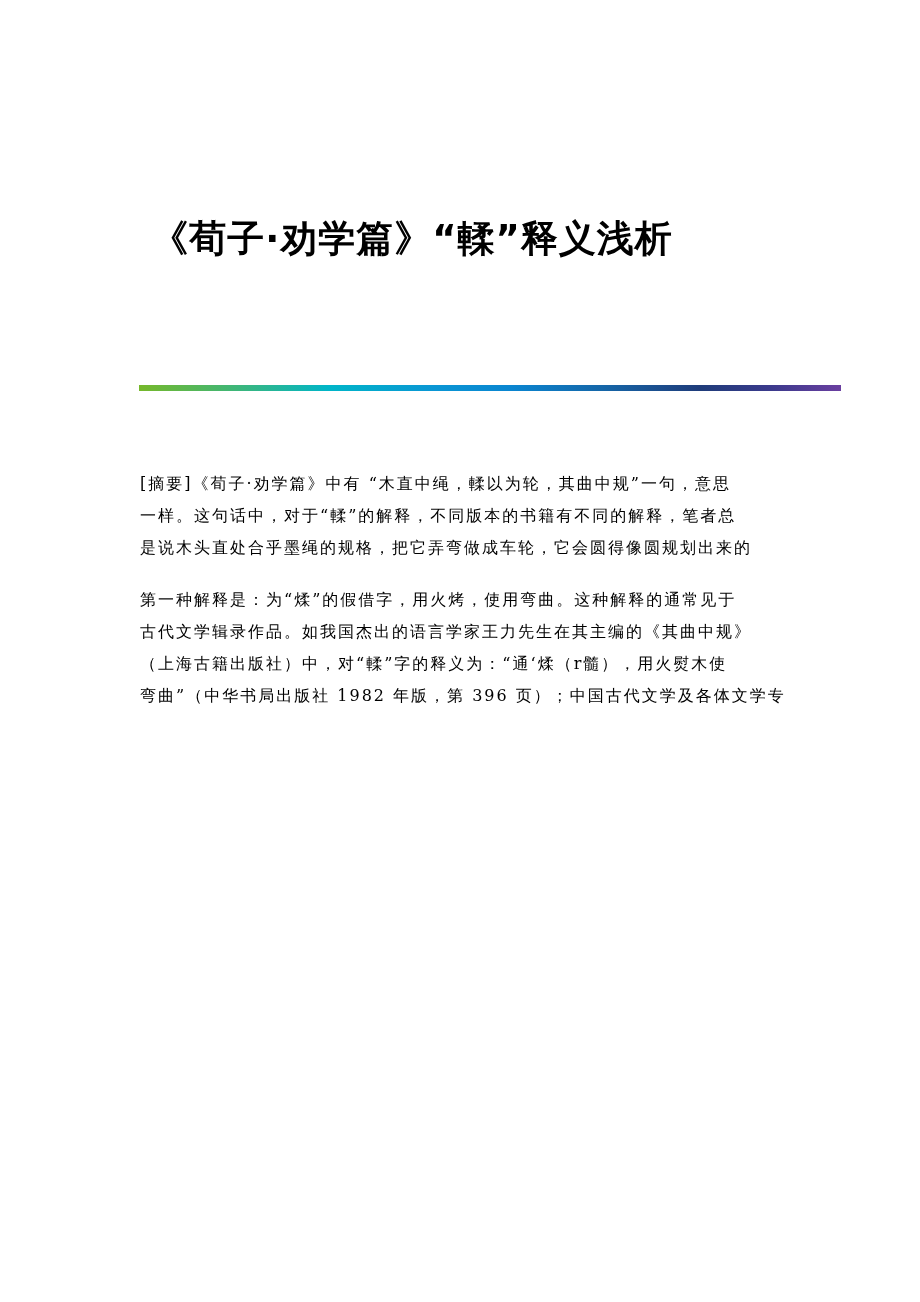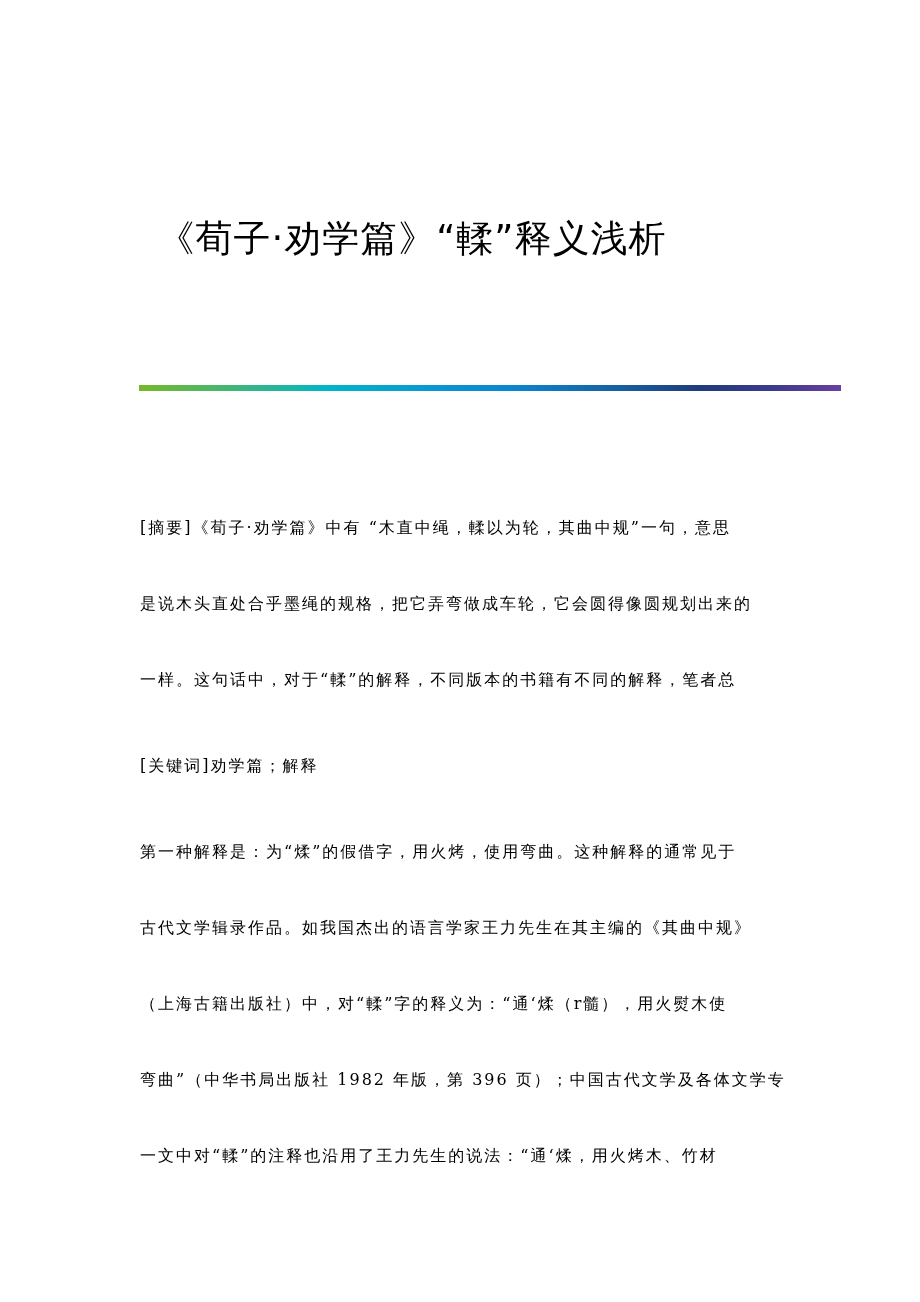--- a/index.html
+++ b/index.html
@@ -17,21 +17,21 @@
     }
     .page-title {
       position: absolute;
       left: 0;
       width: 824px;
       top: 213px;
       text-align: center;
       font-family: "DejaVu Sans", "Liberation Sans", sans-serif;
       font-size: 37px;
       line-height: 52px;
-      font-weight: normal;
+      font-weight: bold;
       letter-spacing: 1px;
       margin: 0;
     }
     .divider {
       position: absolute;
       left: 139px;
       top: 385px;
       width: 702px;
       height: 6px;
       background: linear-gradient(to right,
@@ -51,44 +51,39 @@
       top: 468px;
       width: 660px;
       font-size: 16px;
       line-height: 32px;
     }
     .line {
       display: block;
       height: 32px;
       white-space: nowrap;
       letter-spacing: 2px;
-      margin-top: 44px;
     }
     .para-gap {
       height: 10px;
     }
   </style>
 </head>
 <body>
 
 <h1 class="page-title">《荀子·劝学篇》“輮”释义浅析</h1>
 
 <div class="divider"></div>
 
 <div class="body-text">
   <div>
     <span class="line">[摘要]《荀子·劝学篇》中有 “木直中绳，輮以为轮，其曲中规”一句，意思</span>
+    <span class="line">一样。这句话中，对于“輮”的解释，不同版本的书籍有不同的解释，笔者总</span>
     <span class="line">是说木头直处合乎墨绳的规格，把它弄弯做成车轮，它会圆得像圆规划出来的</span>
-    <span class="line">一样。这句话中，对于“輮”的解释，不同版本的书籍有不同的解释，笔者总</span>
   </div>
   <div class="para-gap"></div>
-  <div>
-    <span class="line">[关键词]劝学篇；解释</span>
-  </div>
   <div class="para-gap"></div>
   <div>
     <span class="line">第一种解释是：为“煣”的假借字，用火烤，使用弯曲。这种解释的通常见于</span>
     <span class="line">古代文学辑录作品。如我国杰出的语言学家王力先生在其主编的《其曲中规》</span>
     <span class="line">（上海古籍出版社）中，对“輮”字的释义为：“通‘煣（r髓），用火熨木使</span>
     <span class="line">弯曲”（中华书局出版社 1982 年版，第 396 页）；中国古代文学及各体文学专</span>
-    <span class="line">一文中对“輮”的注释也沿用了王力先生的说法：“通‘煣，用火烤木、竹材</span>
   </div>
 </div>
 
 </body></html>

